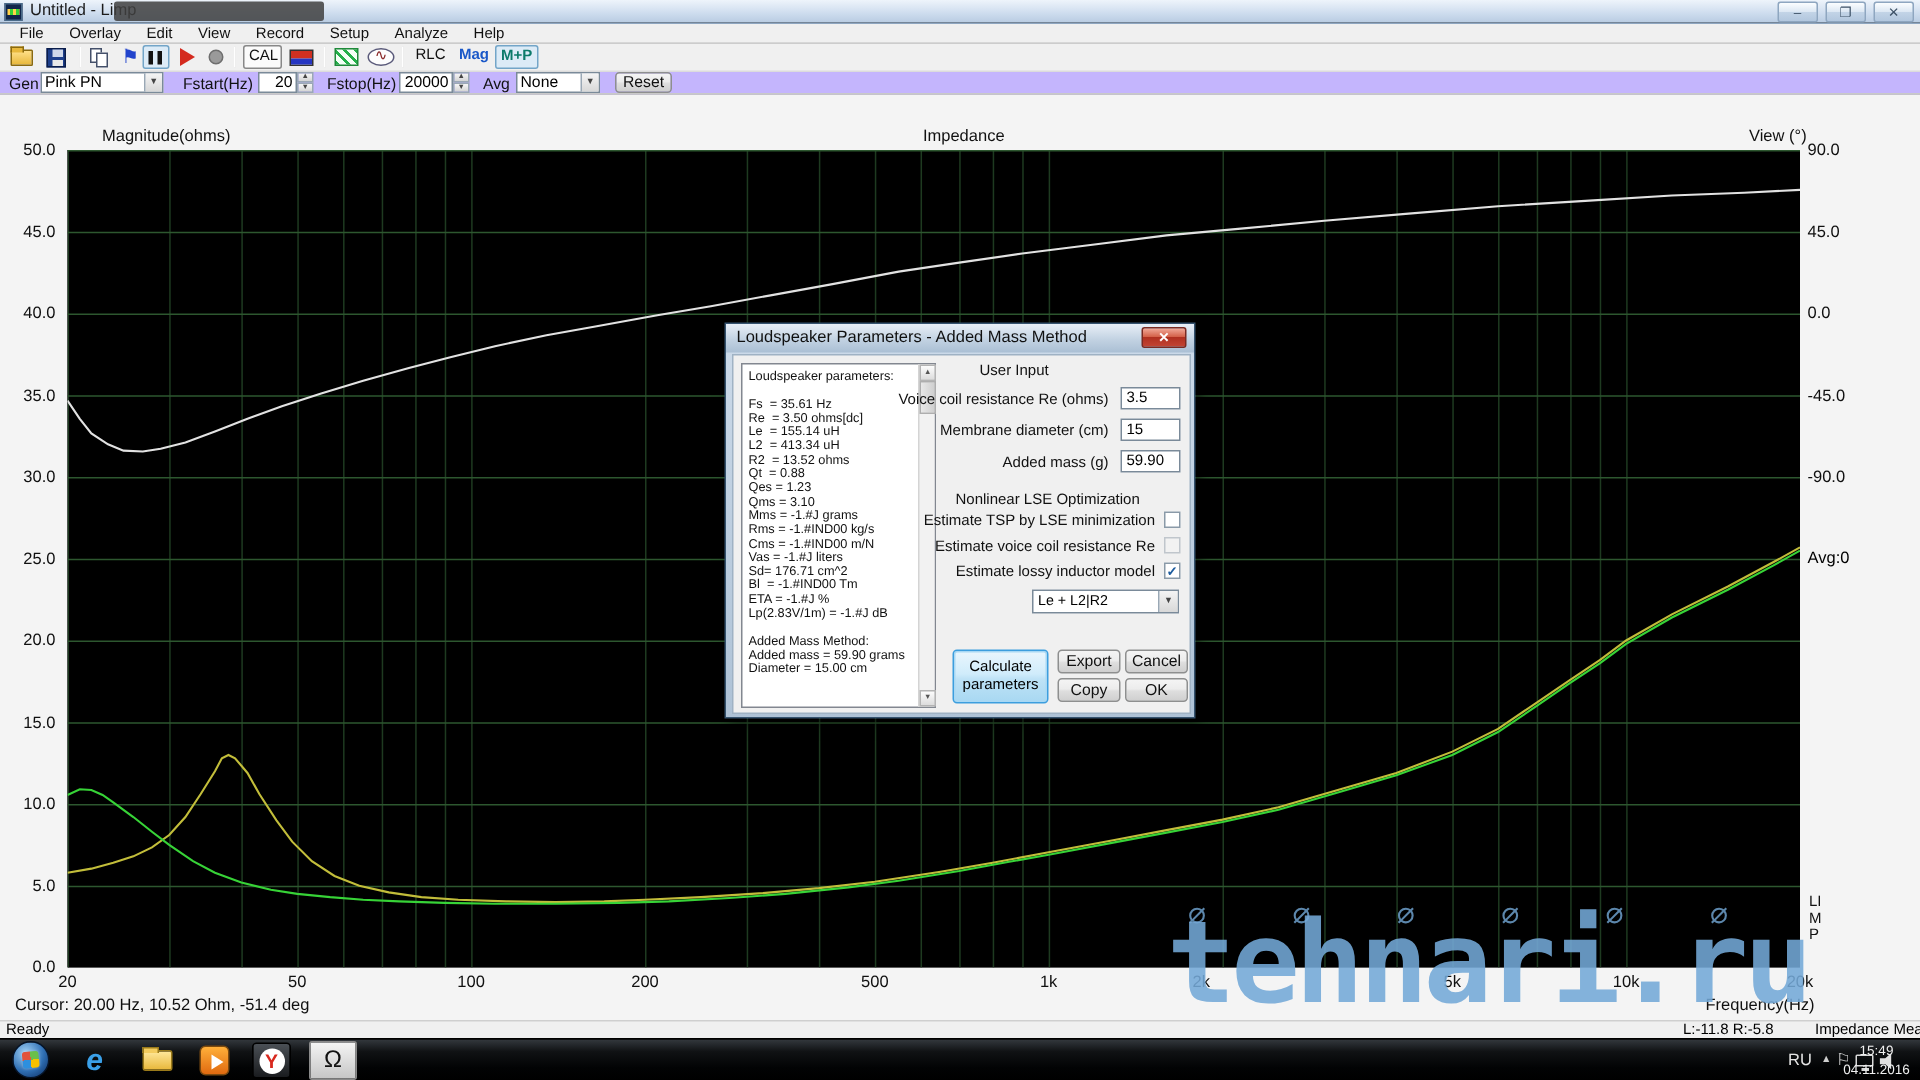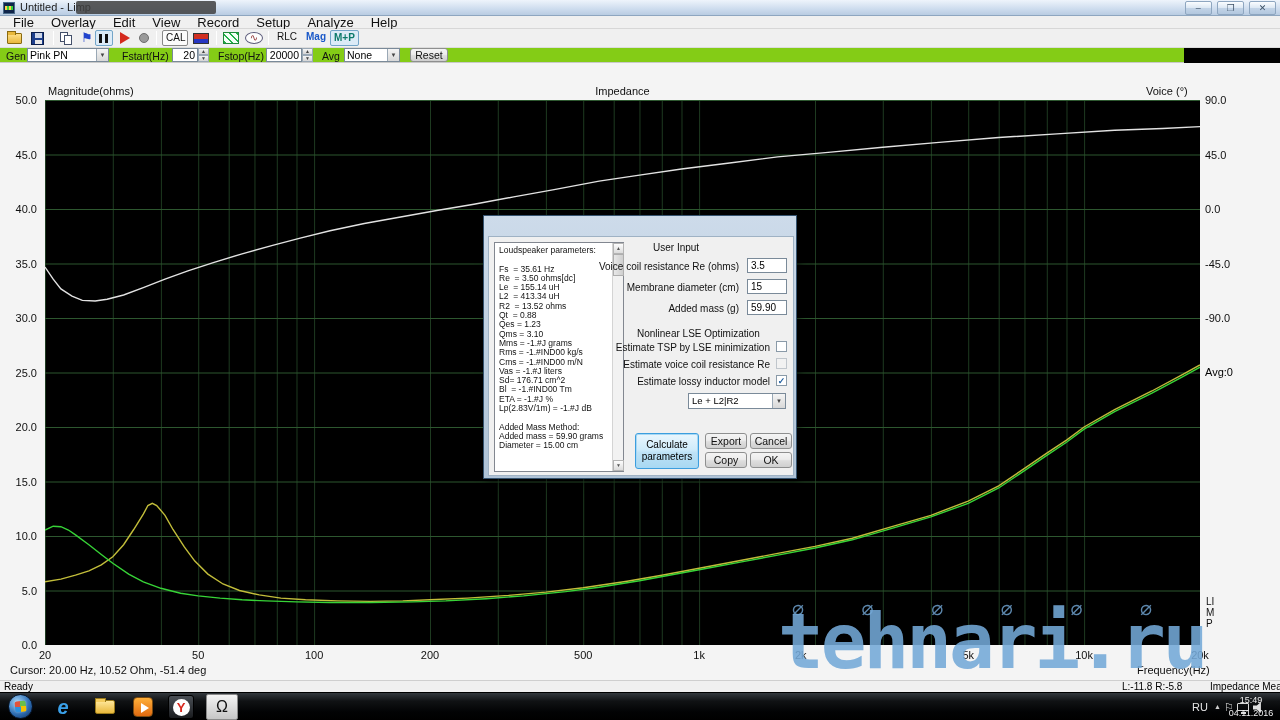--- a/index.html
+++ b/index.html
@@ -13,21 +13,21 @@
   #app-icon{left:3px;top:2px;width:12px;height:12px;background:#10254a;border:1px solid #4a6b8a;}
   #app-icon i{display:block;margin:3px 1px 0 1px;height:4px;background:repeating-linear-gradient(90deg,#ffd24a 0 2px,#37d337 2px 4px);}
   #title-text{left:20px;top:1px;color:#1b1b1b;font-size:11px;}
   #title-redaction{left:76px;top:1px;width:140px;height:13px;background:#3f3f3f;opacity:.85;border-radius:2px;}
   .capbtn{width:27px;height:14px;border:1px solid #8ea6c0;border-radius:2px;
     background:linear-gradient(#fbfdff,#dbe7f3 50%,#c3d4e7 50%,#b2c7de);
     color:#3d5166;font-size:9px;line-height:12px;text-align:center;display:inline-block;margin-left:2px;}
   #capbtns{right:4px;top:1px;}
 
   #menubar{left:0;top:16px;width:1280px;height:13px;background:#f0f0f0;border-bottom:1px solid #d7d7d7;padding-left:6px;}
-  .menu-item{display:inline-block;padding:0 7px;font-size:13px;line-height:13px;color:#111;}
+  .menu-item{display:inline-block;padding:0 7px;font-size:10px;line-height:13px;color:#111;}
 
   #toolbar1{left:0;top:29px;width:1280px;height:19px;background:#f0f0f0;border-bottom:1px solid #dcdcdc;}
   .tsep{position:absolute;top:2px;width:1px;height:14px;background:#c9c9c9;border-right:1px solid #fff;}
   .tbtn{position:absolute;top:1px;height:16px;}
   .tb-pressed{border:1px solid #73a5c8;background:#dcebf7;border-radius:2px;}
   .tb-border{border:1px solid #888;background:#fbfbfb;border-radius:2px;}
   
   .ic-folder{width:15px;height:11px;background:linear-gradient(#ffe08a,#e8b83c);border:1px solid #8a6a10;border-radius:1px;position:relative;top:3px;}
   .ic-folder:before{content:"";position:absolute;left:-1px;top:-3px;width:7px;height:3px;background:#e8b83c;border:1px solid #8a6a10;border-bottom:none;}
   .ic-floppy{width:13px;height:13px;background:#1d3f8c;border:1px solid #0a1d4a;position:relative;top:2px;}
@@ -45,40 +45,40 @@
   .ic-rb b{position:absolute;left:0;top:0;width:100%;height:5px;background:#d03022;}
   .ic-rb i{position:absolute;left:0;bottom:0;width:100%;height:4px;background:#2636c2;}
   .ic-hatch{width:16px;height:12px;position:relative;top:2px;border:1px solid #1f8a3a;
     background:repeating-linear-gradient(45deg,#24b04a 0 2px,#f4fff6 2px 5px);}
   .ic-sine{width:18px;height:12px;position:relative;top:2px;border:1px solid #5a5a7a;border-radius:50%;
     color:#8a2a2a;font-size:10px;line-height:10px;text-align:center;background:#fdfdfd;}
   .tb-text{font-size:10px;line-height:14px;padding:0 3px;color:#111;}
   .tb-mag{color:#1a58c8;font-weight:bold;}
   .tb-mp{color:#0c7a6a;font-weight:bold;}
 
-  #toolbar2{left:0;top:48px;width:1184px;height:15px;background:#84cc16;border-bottom:1px solid #c9c9c9;}
+  #toolbar2{left:0;top:48px;width:1280px;height:15px;background:#c4b5fd;border-bottom:1px solid #c9c9c9;}
   .t2lab{position:absolute;top:2px;font-size:10.5px;color:#111;}
   .combo{position:absolute;top:0;height:14px;background:#fff;border:1px solid #7a8a99;font-size:10.5px;line-height:12px;padding:0 2px;}
   .combo .arr{position:absolute;right:0;top:0;width:12px;height:100%;background:linear-gradient(#f4f4f4,#d8d8d8);border-left:1px solid #9aa8b5;color:#444;font-size:6px;line-height:12px;text-align:center;}
   .spin{position:absolute;top:0;height:14px;background:#fff;border:1px solid #7a8a99;font-size:10.5px;line-height:12px;text-align:right;padding:0 2px;}
   .updown{position:absolute;top:0;width:11px;height:14px;}
   .updown b,.updown i{position:absolute;left:0;width:11px;height:7px;background:linear-gradient(#f6f6f6,#d4d4d4);border:1px solid #9aa8b5;color:#444;font-size:5px;line-height:5px;text-align:center;font-style:normal;}
   .updown b{top:0;} .updown i{top:7px;}
   .btn{background:linear-gradient(#f4f4f4,#ececec 45%,#dedede 55%,#cfcfcf);border:1px solid #8e8f8f;border-radius:3px;
     font-size:10.5px;text-align:center;color:#111;}
 
   
   #chartpanel{left:0;top:63px;width:1280px;height:617px;background:#f4f4f4;}
   #sidebtns{position:absolute;left:1248px;top:0;width:32px;height:617px;background:#efefef;border-left:1px solid #dadada;}
   .side-lab{position:absolute;left:0;width:30px;text-align:center;font-size:9.5px;color:#222;}
   .side-btn{position:absolute;left:4px;width:22px;height:14px;font-size:9px;line-height:12px;}
   .sspin{position:absolute;left:7px;width:16px;height:10px;background:linear-gradient(#f8f8f8,#d6d6d6);border:1px solid #9a9a9a;border-radius:2px;color:#555;font-size:5px;line-height:8px;text-align:center;}
   .spair{position:absolute;left:3px;width:12px;height:10px;background:linear-gradient(#f8f8f8,#d6d6d6);border:1px solid #9a9a9a;color:#555;font-size:5px;line-height:8px;text-align:center;}
 
-  .chart-title{position:absolute;top:22px;font-size:11px;color:#101010;}
+  .chart-title{position:absolute;top:22px;font-size:11px;color:#101010;margin-left:20px;}
   #plotsvg{position:absolute;left:45px;top:37px;background:#000;}
   .tick{position:absolute;font-size:11px;color:#101010;}
   #mag-labels{position:absolute;left:0;top:37px;width:41px;height:545px;}
   #mag-labels .tick{right:4px;width:37px;text-align:right;}
   #phase-labels{position:absolute;left:1204px;top:37px;width:44px;height:545px;}
   #freq-labels{position:absolute;left:45px;top:584px;width:1160px;height:13px;}
   #freq-labels .tick{width:40px;text-align:center;}
   #avg-text{position:absolute;left:1205px;font-size:11px;}
   #limp-logo{position:absolute;left:1206px;top:533px;width:10px;font-size:10px;line-height:11px;word-break:break-all;color:#111;}
   #cursor-text{position:absolute;left:10px;top:601px;font-size:11px;color:#101010;}
@@ -253,21 +253,21 @@
   <div class="combo" style="left:344px;width:56px;">
     <span>None</span>
     <span class="arr">▼</span>
   </div>
   <div class="btn abs" style="left:410px;top:0;width:38px;height:14px;line-height:13px;">Reset</div>
 </div>
 
 <div class="abs" id="chartpanel">
   <div class="chart-title" style="left:48px;">Magnitude(ohms)</div>
   <div class="chart-title" style="left:45px;width:1155px;text-align:center;">Impedance</div>
-  <div class="chart-title" style="left:1146px;">Voice (°)</div>
+  <div class="chart-title" style="left:1146px;">View (°)</div>
 
   <svg id="plotsvg" width="1155" height="545" viewBox="0 0 1155 545">
       <rect x="0" y="0" width="1155" height="545" fill="#000000"></rect>
       <line x1="68.29513473643728" y1="0" x2="68.29513473643728" y2="545" stroke="#1e3a20" stroke-width="1"></line>
       <line x1="116.39654833063275" y1="0" x2="116.39654833063275" y2="545" stroke="#1e3a20" stroke-width="1"></line>
       <line x1="184.19168306707004" y1="0" x2="184.19168306707004" y2="545" stroke="#1e3a20" stroke-width="1"></line>
       <line x1="209.96619707485613" y1="0" x2="209.96619707485613" y2="545" stroke="#1e3a20" stroke-width="1"></line>
       <line x1="232.2930966612655" y1="0" x2="232.2930966612655" y2="545" stroke="#1e3a20" stroke-width="1"></line>
       <line x1="251.98681780350734" y1="0" x2="251.98681780350734" y2="545" stroke="#1e3a20" stroke-width="1"></line>
       <line x1="453.2951347364373" y1="0" x2="453.2951347364373" y2="545" stroke="#1e3a20" stroke-width="1"></line>
@@ -346,20 +346,24 @@
   <div id="freq-axis-label">Frequency(Hz)</div>
 
 </div>
 
 <div class="abs" id="watermark">
   <div id="wm-marks">⌀ ⌀ ⌀ ⌀ ⌀ ⌀</div>
   <div id="wm-text">tehnari.ru</div>
 </div>
 
 <div class="abs" id="dialog">
+  <div id="dlg-title">
+    <span id="dlg-title-text">Loudspeaker Parameters - Added Mass Method</span>
+    <span id="dlg-close">✕</span>
+  </div>
   <div id="dlg-body">
     <div id="params-box">
       <div id="params-text">Loudspeaker parameters:
 
 Fs  = 35.61 Hz
 Re  = 3.50 ohms[dc]
 Le  = 155.14 uH
 L2  = 413.34 uH
 R2  = 13.52 ohms
 Qt  = 0.88

